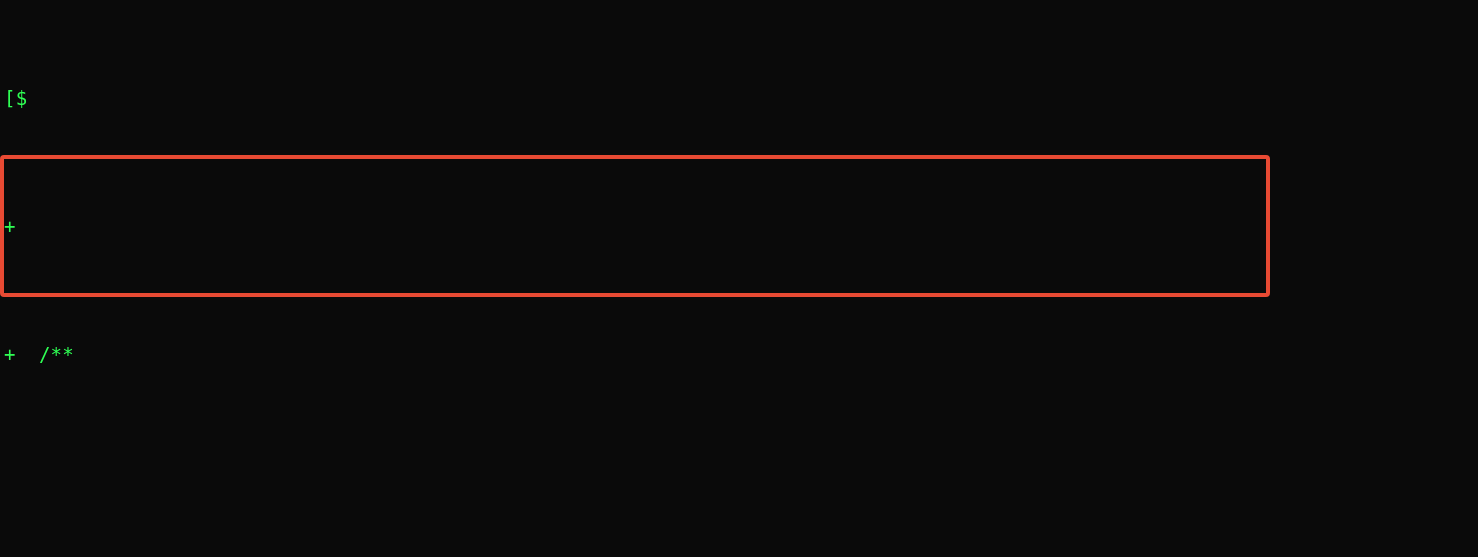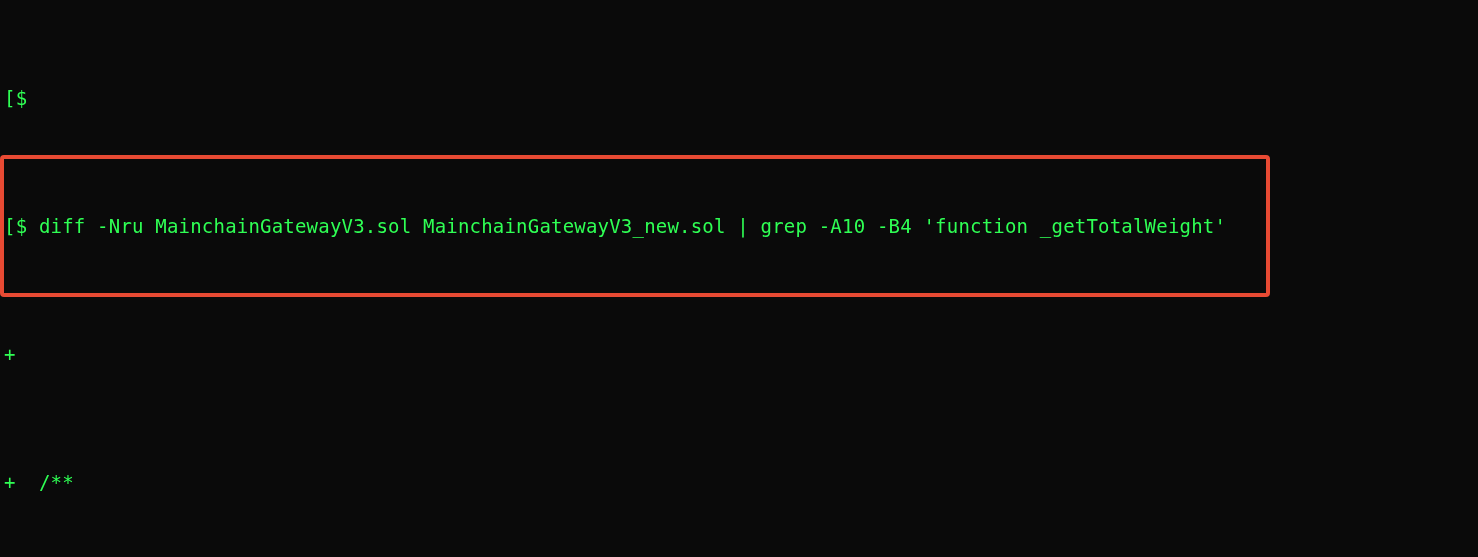--- a/index.html
+++ b/index.html
@@ -37,21 +37,20 @@
     box-sizing: border-box;
     z-index: 1;
     pointer-events: none;
   }
 </style>
 </head>
 <body>
 
 <div class="terminal">
   <pre class="line">[$</pre>
-  <pre class="line">[$ diff -Nru MainchainGatewayV3.sol MainchainGatewayV3_new.sol | grep -A10 -B4 'function _getTotalWeight'</pre>
   <pre class="line">+</pre>
   <pre class="line">+  /**</pre>
   
   
   
   
   
   
   
   

